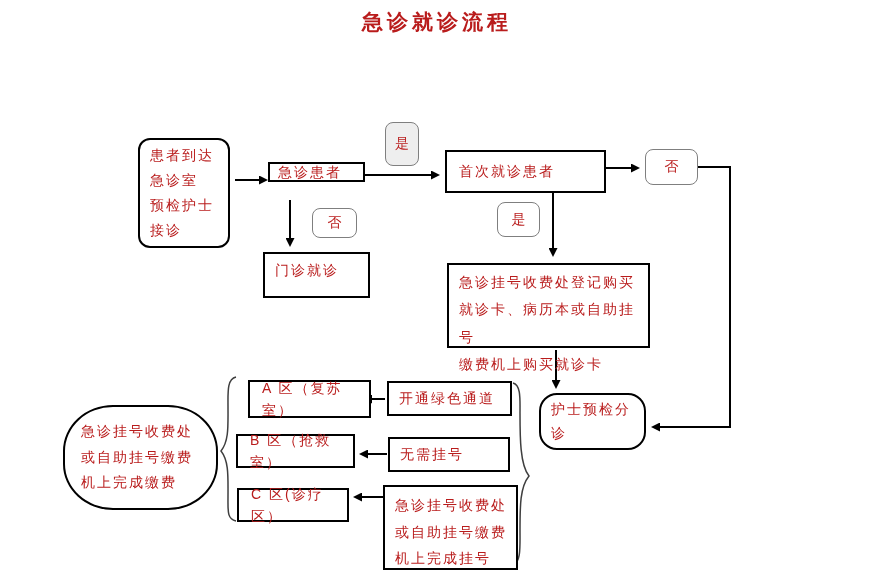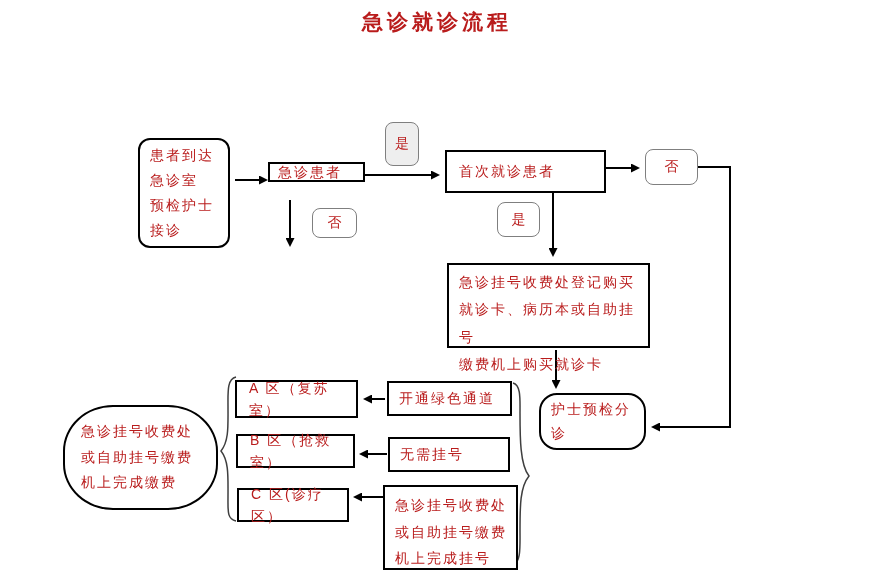--- a/index.html
+++ b/index.html
@@ -66,35 +66,36 @@
 急诊室
 预检护士
 接诊</div>
 
   <div class="box" style="left:268px;top:162px;width:97px;height:20px;text-align:center;">急诊患者</div>
 
   <div class="label gray" style="left:385px;top:122px;width:34px;height:44px;">是</div>
 
   <div class="label" style="left:312px;top:208px;width:45px;height:30px;">否</div>
 
+  <div class="box top-align" style="left:263px;top:252px;width:107px;height:46px;padding-top:5px;padding-left:10px;">门诊就诊</div>
 
   <div class="box" style="left:445px;top:150px;width:161px;height:43px;padding-left:12px;">首次就诊患者</div>
 
   <div class="label" style="left:645px;top:149px;width:53px;height:36px;">否</div>
 
   <div class="label" style="left:497px;top:202px;width:43px;height:35px;">是</div>
 
   <div class="box top-align" style="left:447px;top:263px;width:203px;height:85px;line-height:1.95;padding:4px 6px 4px 10px;">急诊挂号收费处登记购买
 就诊卡、病历本或自助挂号
 缴费机上购买就诊卡</div>
 
   <div class="box" style="left:539px;top:393px;width:107px;height:57px;line-height:1.7;padding-left:10px;border-radius:18px;">护士预检分
 诊</div>
 
-  <div class="box" style="left:235px;top:380px;width:123px;height:38px;padding-left:12px;">A 区（复苏室）</div>
+  <div class="box" style="left:248px;top:380px;width:123px;height:38px;padding-left:12px;">A 区（复苏室）</div>
 
   <div class="box" style="left:236px;top:434px;width:119px;height:34px;padding-left:12px;">B 区（抢救室）</div>
 
   <div class="box" style="left:237px;top:488px;width:112px;height:34px;padding-left:12px;">C 区(诊疗区）</div>
 
   <div class="box" style="left:387px;top:381px;width:125px;height:35px;padding-left:10px;">开通绿色通道</div>
 
   <div class="box" style="left:388px;top:437px;width:122px;height:35px;padding-left:10px;">无需挂号</div>
 
   <div class="box top-align" style="left:383px;top:485px;width:135px;height:85px;line-height:1.9;padding:5px 4px 5px 10px;">急诊挂号收费处

